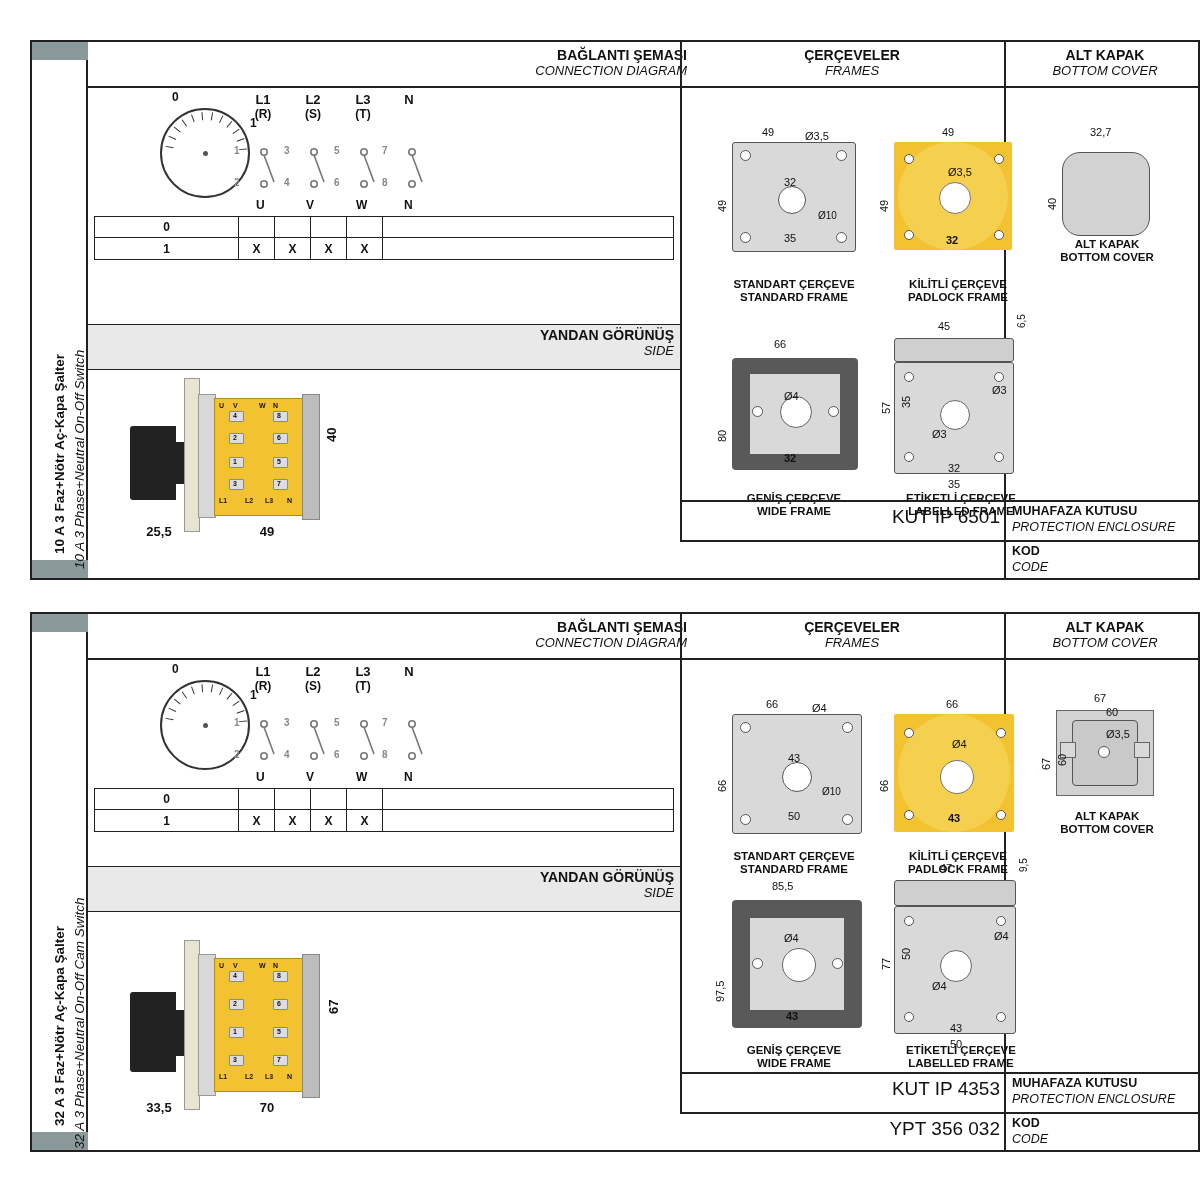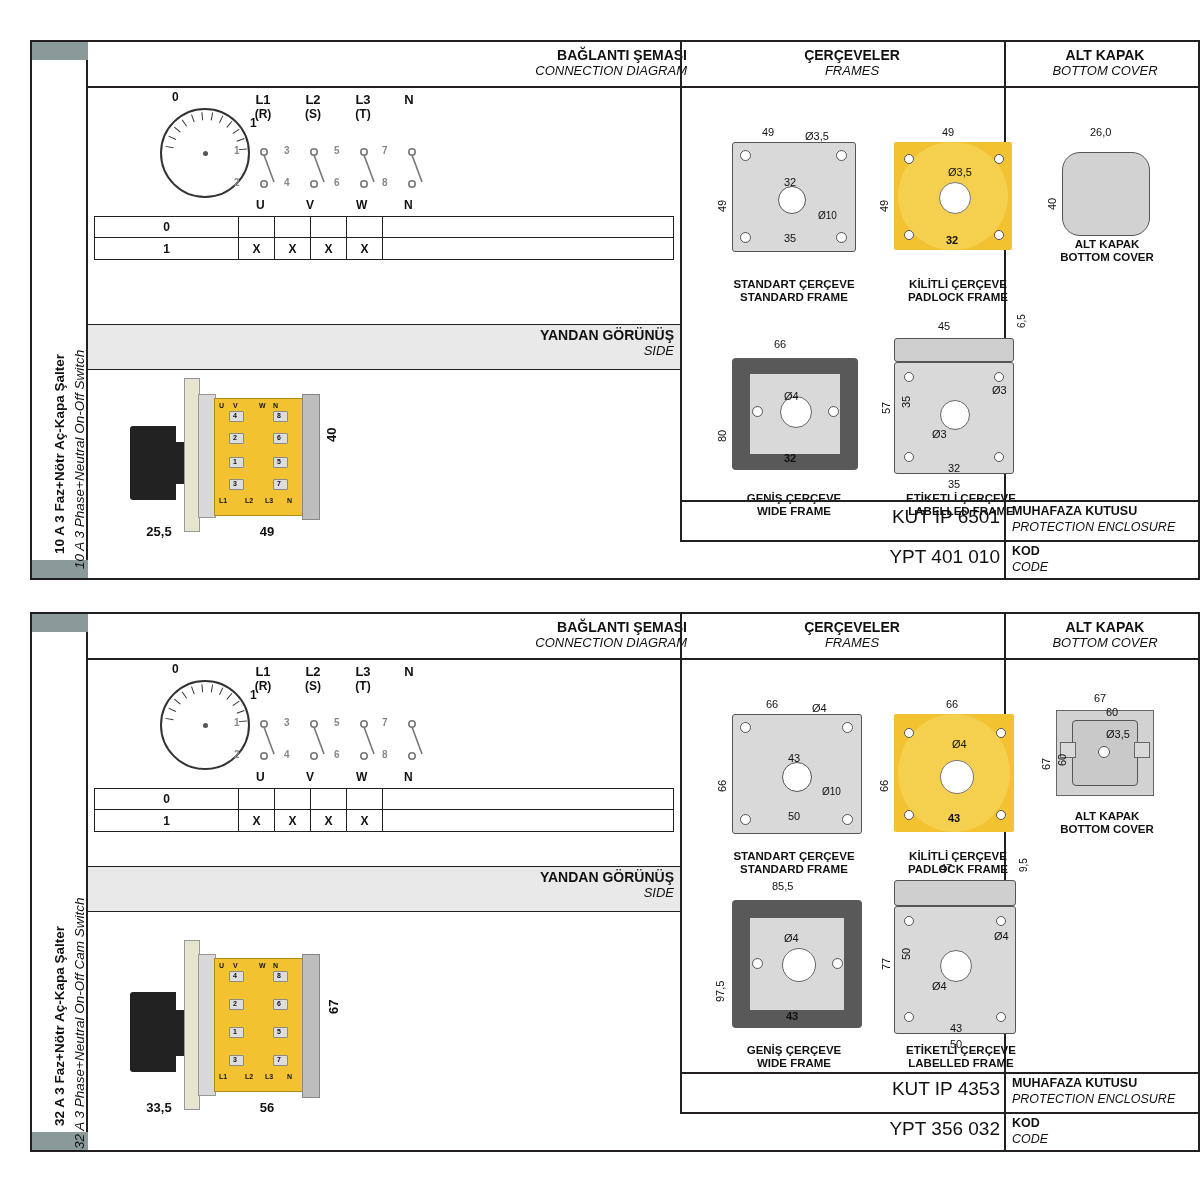--- a/index.html
+++ b/index.html
@@ -321,34 +321,33 @@
   <div class="abs dim" style="left:960px;top:342px;">Ø3</div>
   <div class="abs dim" style="left:900px;top:386px;">Ø3</div>
   <div class="abs dim" style="left:916px;top:420px;">32</div>
   <div class="abs dim" style="left:916px;top:436px;">35</div>
   <div class="caption" style="left:844px;top:450px;width:170px;">
     <div>ETİKETLİ ÇERÇEVE</div>
     <div class="en">LABELLED FRAME</div>
   </div>
 
   <div class="abs" style="left:1030px;top:110px;width:86px;height:82px;background:#d2d2d2;border:1.5px solid #555;border-radius:18px;"></div>
-  <div class="abs dim" style="left:1058px;top:84px;">26,0</div>
+  <div class="abs dim" style="left:1058px;top:84px;">32,7</div>
   <div class="abs dim" style="left:1014px;top:168px;transform:rotate(-90deg);transform-origin:0 0;">40</div>
   <div class="caption" style="left:1000px;top:196px;width:150px;">
     <div>ALT KAPAK</div>
     <div class="en">BOTTOM COVER</div>
   </div>
 
   <div class="hline" style="left:648px;top:458px;width:518px;"></div>
   <div class="hline" style="left:648px;top:498px;width:518px;"></div>
   <div class="vline" style="left:972px;top:458px;height:78px;"></div>
   <div class="abs kut" style="left:700px;top:464px;width:268px;">KUT IP 6501</div>
   <div class="abs muh1" style="left:980px;top:462px;">MUHAFAZA KUTUSU</div>
   <div class="abs muh2" style="left:980px;top:478px;">PROTECTION ENCLOSURE</div>
-  <div class="abs kut" style="left:700px;top:504px;width:268px;">YPT 401 010</div>
   <div class="abs muh1" style="left:980px;top:502px;">KOD</div>
   <div class="abs muh2" style="left:980px;top:518px;">CODE</div>
 </div>
 
 <div class="panel p2">
 
   <div class="sidestrip">
     <div class="cap top"></div>
     <div class="cap bot"></div>
     <div class="vlabel" style="left:20px;top:512px;">32 A 3 Faz+Nötr Aç-Kapa Şalter</div>
@@ -489,21 +488,21 @@
     <div class="tnum" style="left:18px;top:97px;">3</div>
     <div class="tnum" style="left:62px;top:97px;">7</div>
     <div class="tnum" style="left:4px;top:114px;">L1</div>
     <div class="tnum" style="left:30px;top:114px;">L2</div>
     <div class="tnum" style="left:50px;top:114px;">L3</div>
     <div class="tnum" style="left:72px;top:114px;">N</div>
   </div>
   <div class="shaft" style="left:270px;top:340px;width:16px;height:142px;"></div>
 
   <div class="abs b" style="left:92px;top:486px;width:70px;text-align:center;font-size:13px;">33,5</div>
-  <div class="abs b" style="left:180px;top:486px;width:110px;text-align:center;font-size:13px;">56</div>
+  <div class="abs b" style="left:180px;top:486px;width:110px;text-align:center;font-size:13px;">70</div>
   <div class="abs b" style="left:294px;top:400px;font-size:13px;transform:rotate(-90deg);transform-origin:0 0;">67</div>
 
   <div class="fr" style="left:700px;top:100px;">
     <div class="plateGray" style="left:0;top:0;width:128px;height:118px;"></div>
     <div class="hole" style="left:8px;top:8px;width:9px;height:9px;"></div>
     <div class="hole" style="left:110px;top:8px;width:9px;height:9px;"></div>
     <div class="hole" style="left:8px;top:100px;width:9px;height:9px;"></div>
     <div class="hole" style="left:110px;top:100px;width:9px;height:9px;"></div>
     <div class="hole" style="left:50px;top:48px;width:28px;height:28px;"></div>
   </div>

